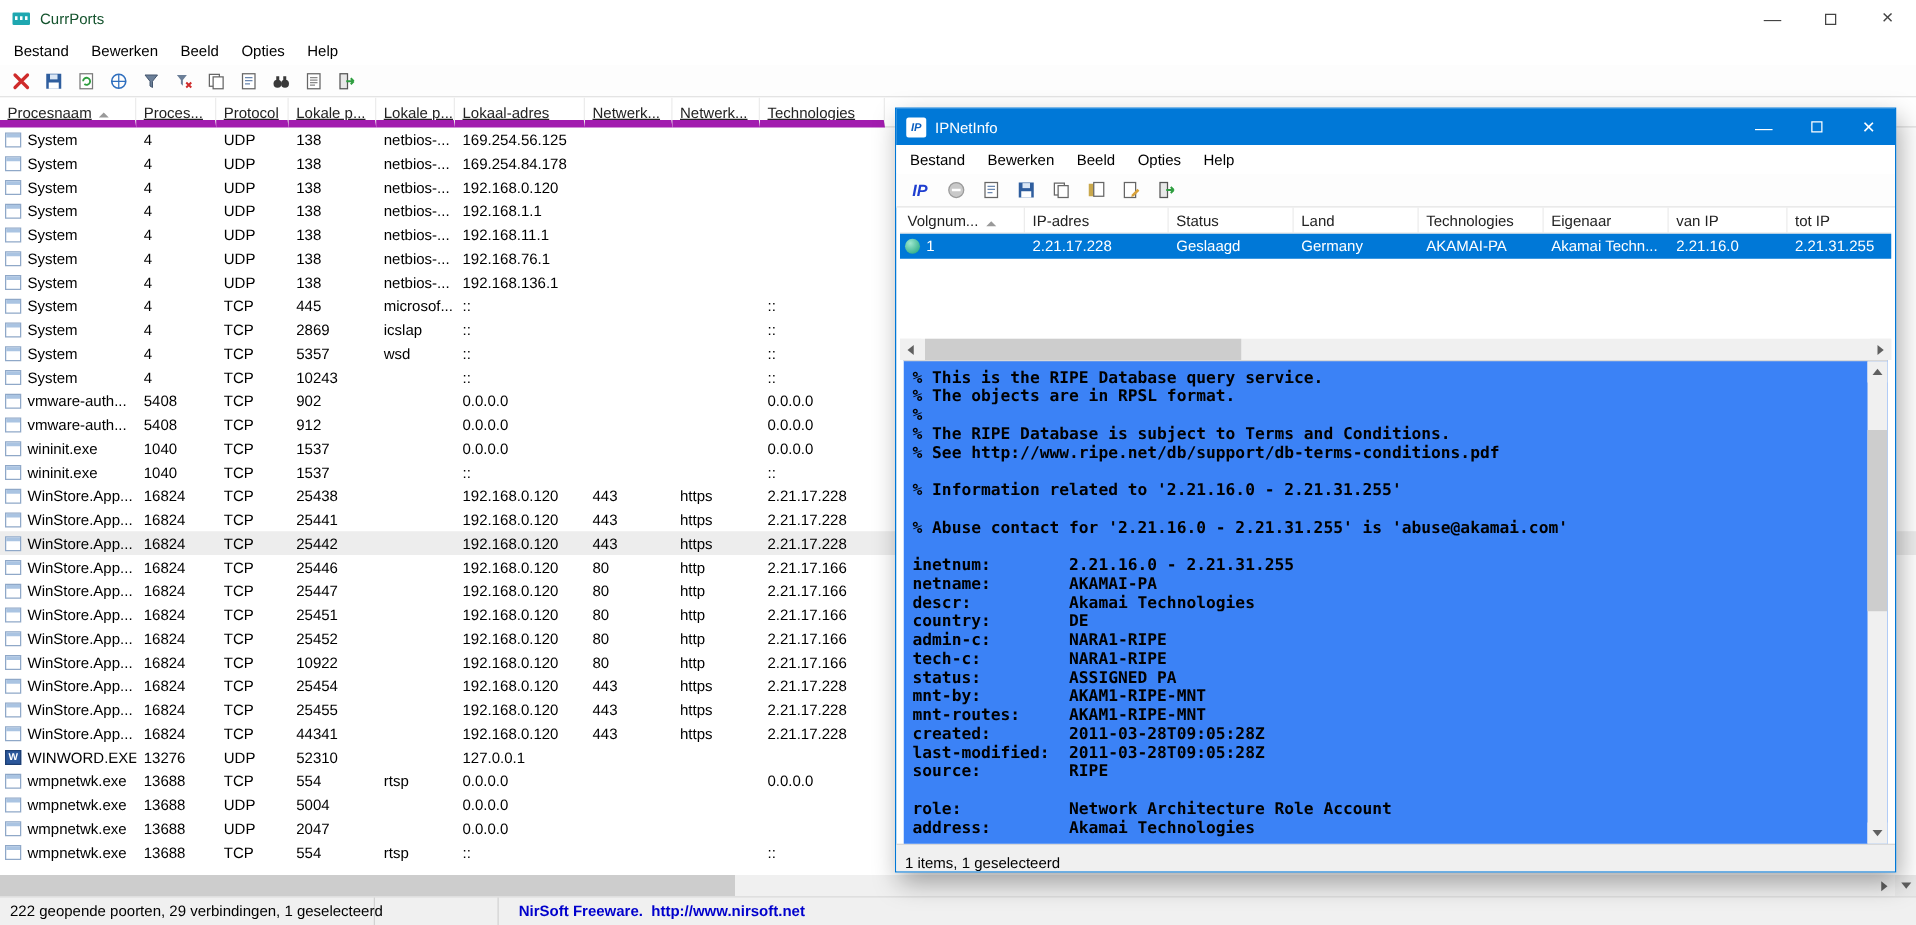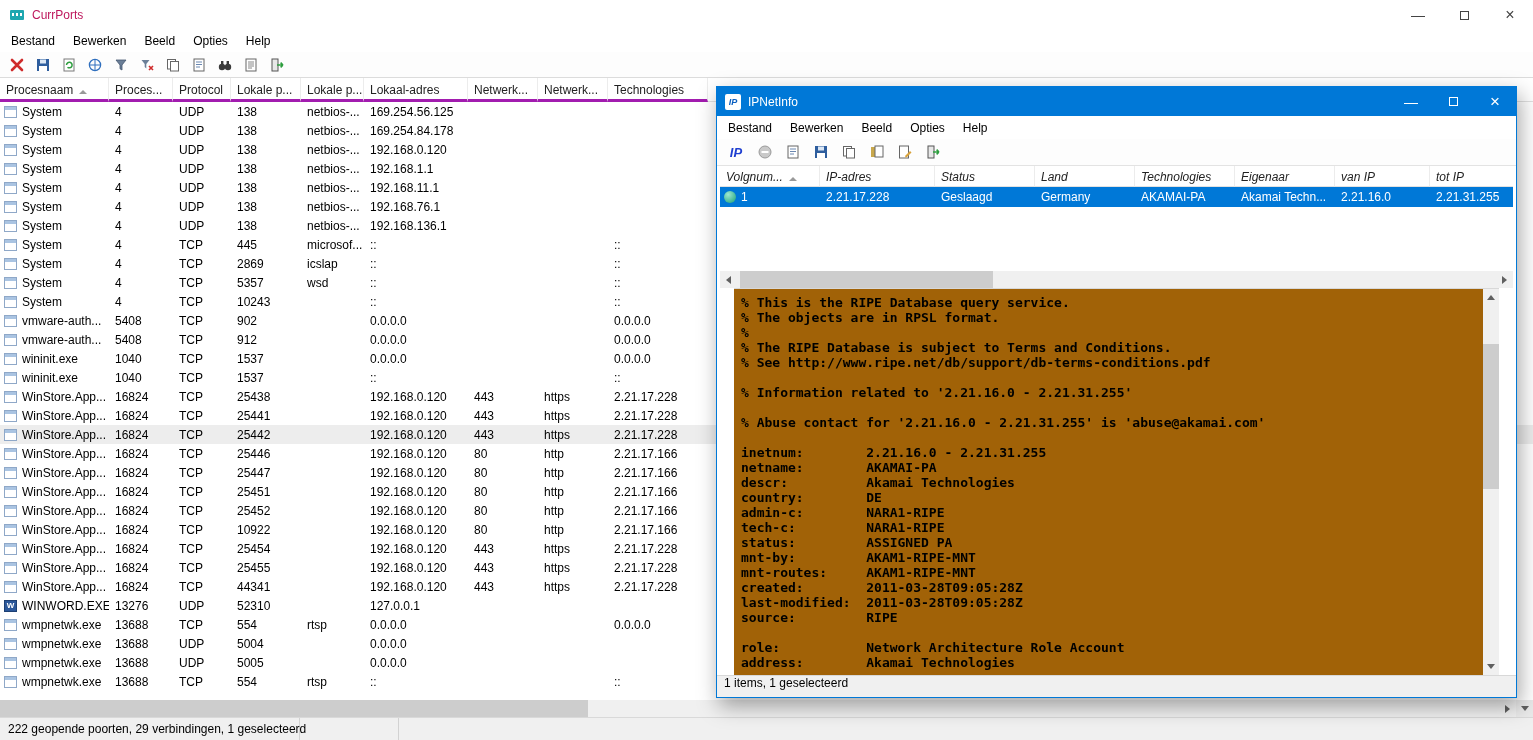--- a/index.html
+++ b/index.html
@@ -7,32 +7,32 @@
   body {
     width:1533px; height:740px; position:relative; overflow:hidden;
     background:#d0d0d0; color:#000; cursor:default;
     font-family:"Liberation Sans","DejaVu Sans",sans-serif; font-size:12px;
   }
 
   
   #currports { position:absolute; inset:0; background:#fff; }
   .cp-titlebar { height:30px; display:flex; align-items:center; background:#fff; }
   .appicon16 { width:16px; height:16px; margin-left:9px; flex:none; }
-  .cp-title { margin-left:7px; color:#be185d; }
+  .cp-title { margin-left:7px; color:#14532d; }
   .wincontrols { margin-left:auto; display:flex; height:100%; }
   .wbtn { width:46px; display:flex; align-items:center; justify-content:center; color:#444; font-size:14px; }
   .maxbox { width:9px; height:9px; border:1px solid #444; display:block; }
   .menubar { height:22px; display:flex; align-items:center; padding-left:2px; }
   .menu-item { padding:3px 9px; }
   .cp-toolbar { height:26px; display:flex; align-items:center; gap:2px; padding-left:5px; border-bottom:1px solid #dcdcdc; background:#fdfdfd; }
   .tbtn { width:24px; height:22px; display:flex; align-items:center; justify-content:center; }
 
   .cp-list { position:absolute; top:78px; left:0; right:0; bottom:40px; overflow:hidden; background:#fff; }
   .cp-hrow { display:flex; height:24px; color:#222; }
-  .hcell { border-right:1px solid #ececec; border-bottom:3px solid #a21caf; padding:5px 4px 4px 6px; white-space:nowrap; overflow:hidden; }
+  .hcell { border-right:1px solid #ececec; border-bottom:6px solid #a21caf; padding:5px 4px 4px 6px; white-space:nowrap; overflow:hidden;text-decoration:underline; }
   .hfill { flex:1; border-bottom:1px solid #e0e0e0; }
   .c-name{width:109px}.c-pid{width:64px}.c-proto{width:58px}.c-lport{width:70px}
   .c-lpname{width:63px}.c-laddr{width:104px}.c-rport{width:70px}.c-rpname{width:70px}.c-raddr{width:100px}
   .sort-arrow { display:inline-block; width:0; height:0; border-left:4px solid transparent; border-right:4px solid transparent; border-bottom:4px solid #999; margin-left:6px; }
 
   .cp-row { display:flex; height:19px; align-items:center; }
   .cp-row.selected { background:#ededed; }
   .cp-row .cell { padding-left:6px; white-space:nowrap; overflow:hidden; height:100%; display:flex; align-items:center; }
   .cp-row .c-name { padding-left:4px; }
   .rowicon { width:13px; height:12px; margin-right:5px; flex:none; border:1px solid #8fa8c8; background:#fff;
@@ -64,41 +64,41 @@
   .ip-titlebar { height:29px; background:#0078d7; color:#fff; display:flex; align-items:center; flex:none; }
   .ip-appicon { width:16px; height:16px; margin-left:8px; background:#fff; border-radius:2px; color:#0a5fc0;
                 font-size:9px; font-weight:bold; font-style:italic; display:flex; align-items:center; justify-content:center; flex:none; }
   .ip-title { margin-left:7px; }
   .ip-wbtn { width:42px; height:29px; display:flex; align-items:center; justify-content:center; color:#fff; font-size:14px; }
   .ip-wbtn .maxbox { border-color:#fff; }
   .ip-menubar { height:23px; flex:none; background:#fff; }
   .ip-toolbar { height:27px; display:flex; align-items:center; gap:4px; padding-left:6px; border-bottom:1px solid #e3e3e3; flex:none; background:#fdfdfd; }
   .ip-logo-btn { font-weight:bold; font-style:italic; color:#1f3fd0; font-size:13px; width:26px; text-align:center; }
   .ip-hrow { display:flex; height:21px; margin:0 3px; flex:none; color:#222; }
-  .ihcell { border-right:1px solid #ececec; border-bottom:1px solid #e2e2e2; padding:4px 4px 0 6px; white-space:nowrap; overflow:hidden;font-style:italic; }
+  .ihcell { border-right:1px solid #ececec; border-bottom:1px solid #e2e2e2; padding:4px 4px 0 6px; white-space:nowrap; overflow:hidden; }
   .i-num{width:100px}.i-ip{width:115px}.i-status{width:100px}.i-land{width:100px}
   .i-netname{width:100px}.i-owner{width:100px}.i-from{width:95px}.i-to{flex:1; border-right:none;}
   .ip-listbody { height:84px; margin:0 3px; flex:none; position:relative; background:#fff; }
   .ip-row { display:flex; height:20px; align-items:center; background:#0078d7; color:#fff; }
   .ip-row .icell { padding-left:6px; white-space:nowrap; overflow:hidden; display:flex; align-items:center; height:100%; }
   .ip-row .i-num { padding-left:2px; }
   .ip-rowicon { width:12px; height:12px; border-radius:50%; background:radial-gradient(circle at 35% 30%, #9fe8d0, #17a076); margin:0 5px 0 2px; flex:none; }
   .ip-hscroll { height:17px; margin:0 3px; background:#f0f0f0; position:relative; flex:none; }
   .ip-hscroll .thumb { position:absolute; left:20px; top:0; width:253px; height:17px; background:#cdcdcd; }
   .ip-hscroll .sb-left { left:0; }
   .ip-hscroll .sb-right { right:0; }
-  .ip-whois { flex:1; margin:0 17px; border-top:1px solid #d8d8d8; position:relative; overflow:hidden; background:#a16207; }
+  .ip-whois { flex:1; margin:0 6px; border-top:1px solid #d8d8d8; position:relative; overflow:hidden; background:#3b82f6; }
   .ip-whois pre { margin:0; padding:6px 26px 0 7px; font-family:"DejaVu Sans Mono","Liberation Mono",monospace;
                   font-size:13px; font-weight:bold; line-height:15px; }
   .ip-vscroll { position:absolute; top:0; right:0; bottom:0; width:16px; background:#f0f0f0; }
   .ip-vscroll .vthumb { position:absolute; left:0; top:55px; width:16px; height:145px; background:#cdcdcd; }
   .ip-vscroll .sbbtn { width:16px; }
   .ip-vscroll .sb-top { top:0; }
   .ip-vscroll .sb-bottom { bottom:0; top:auto; }
-  .ip-statusbar { height:22px; border-top:1px solid #d8d8d8; background:#f0f0f0; display:flex; align-items:flex-start; padding-left:7px; flex:none; white-space:pre; }
+  .ip-statusbar { height:22px; border-top:1px solid #d8d8d8; background:#f0f0f0; display:flex; align-items:flex-end; padding-left:7px; flex:none; white-space:pre; }
 </style>
 </head>
 <body>
 
 <div id="currports">
 
   <div class="cp-titlebar">
     <span class="appicon16">
       <svg width="16" height="16">
           <rect x="1" y="3" width="14" height="10" rx="1" fill="#1ea7b0"></rect>
@@ -650,21 +650,21 @@
           <span class="cell c-raddr"></span>
         </div>
 
         <div class="cp-row" data-icon="app">
           <span class="cell c-name">
             <span class="rowicon"></span>
             <span>wmpnetwk.exe</span>
           </span>
           <span class="cell c-pid">13688</span>
           <span class="cell c-proto">UDP</span>
-          <span class="cell c-lport">5005</span>
+          <span class="cell c-lport">2047</span>
           <span class="cell c-lpname"></span>
           <span class="cell c-laddr">0.0.0.0</span>
           <span class="cell c-rport"></span>
           <span class="cell c-rpname"></span>
           <span class="cell c-raddr"></span>
         </div>
 
         <div class="cp-row" data-icon="app">
           <span class="cell c-name">
             <span class="rowicon"></span>
@@ -688,20 +688,21 @@
         <i class="tri-r"></i>
       </span>
     <span class="sbbtn sb-corner">
         <i class="tri-d"></i>
       </span>
   </div>
 
   <div class="cp-statusbar">
     <div class="sbsec sb1">222 geopende poorten, 29 verbindingen, 1 geselecteerd</div>
     <div class="sbsec sb2"></div>
+    <div class="sbsec sb3">NirSoft Freeware.  http://www.nirsoft.net</div>
   </div>
 </div>
 
 <div id="ipnetinfo">
 
   <div class="ip-titlebar">
     <span class="ip-appicon">IP</span>
     <span class="ip-title">IPNetInfo</span>
     <div class="wincontrols">
       <span class="ip-wbtn">

